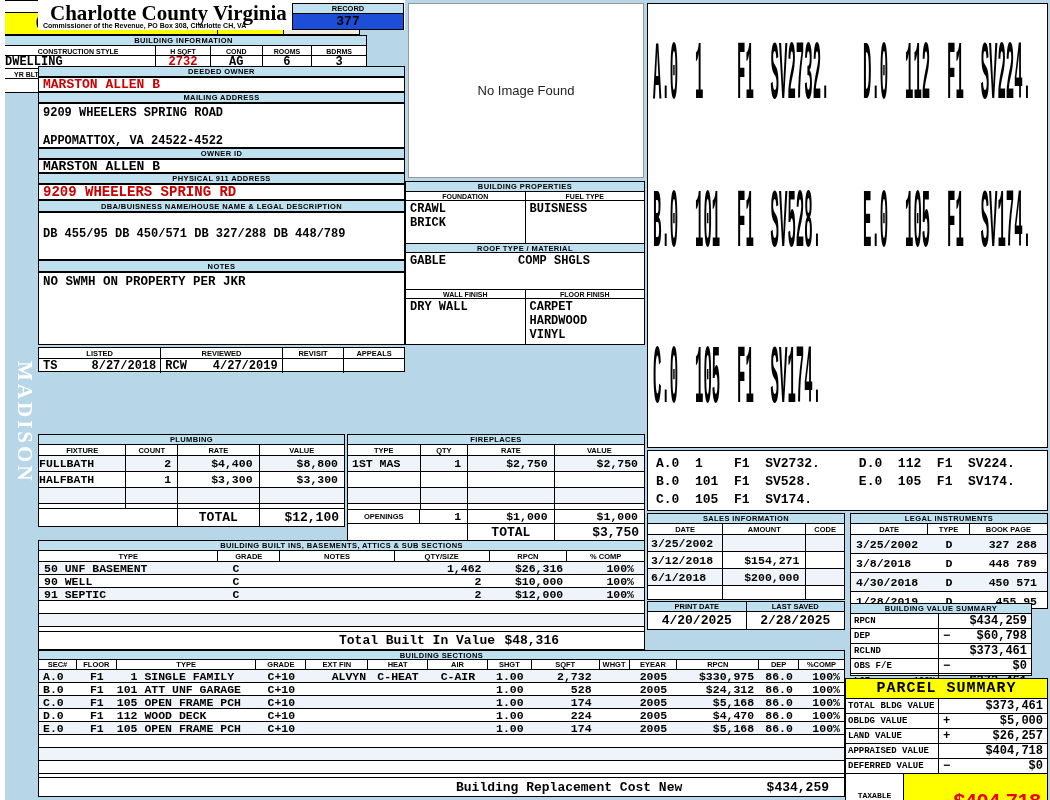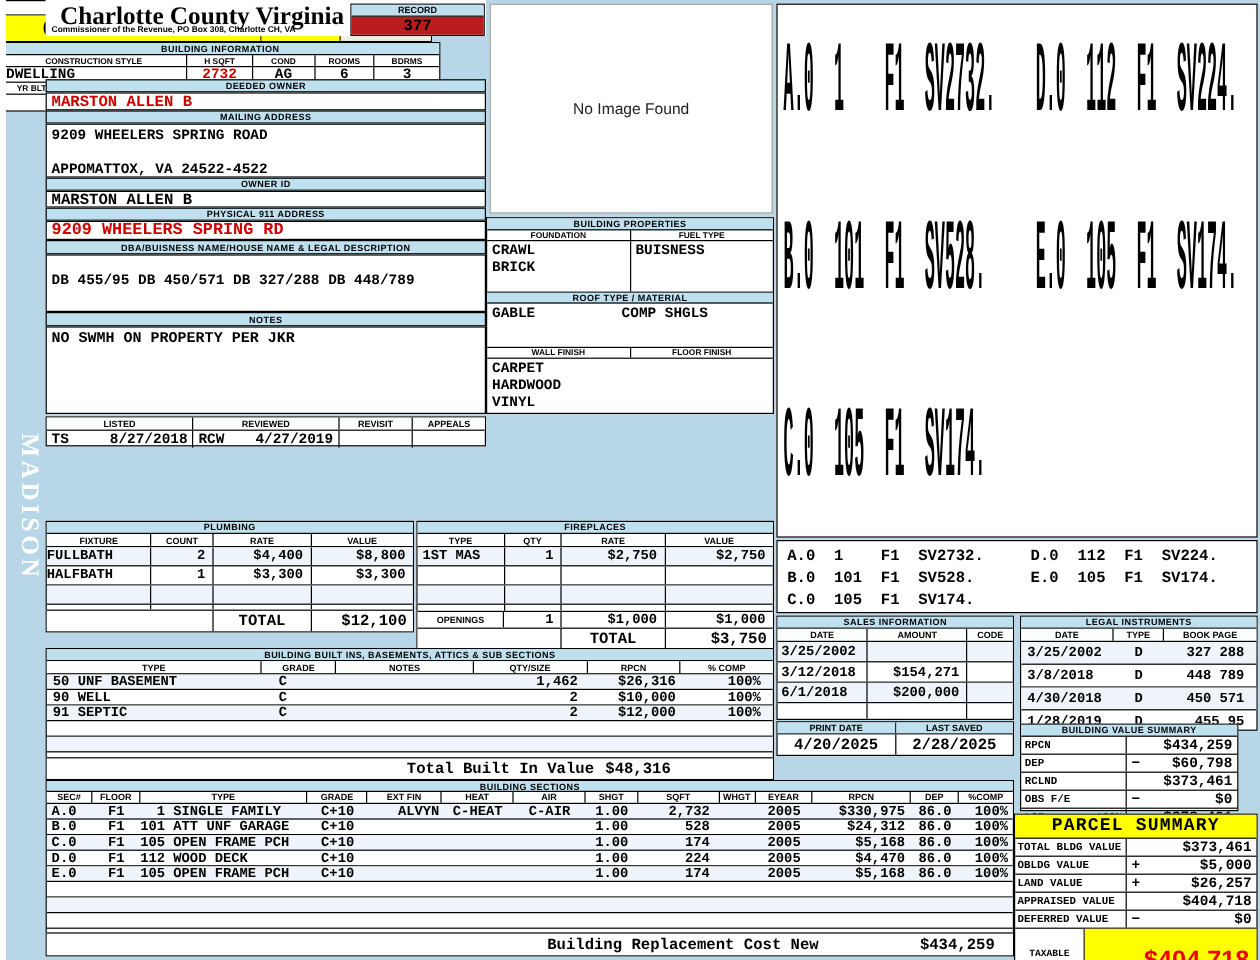--- a/index.html
+++ b/index.html
@@ -24,21 +24,21 @@
   .grid .td:last-child{border-right:none}
   .trow{display:flex;border-top:1px solid #000;background:#fff;align-items:center;flex:none}
   .red{color:#c00}
 
   
   .title-block{left:38px;top:0;width:367px;height:30px;background:#fff}
   .county-title{position:absolute;left:12px;top:1px;font:600 21px "Liberation Serif",serif;color:#000}
   .commissioner{position:absolute;left:5px;top:22px;font:bold 7px "Liberation Sans",sans-serif;color:#000}
   .record-box{position:absolute;left:254px;top:3px;width:112px;height:27px;border:1px solid #000;display:flex;flex-direction:column}
   .record-hdr{flex:1;background:#bfe0ee;border-bottom:1px solid #000;font:bold 7.5px "Liberation Sans",sans-serif;display:flex;align-items:center;justify-content:center}
-  .record-val{height:15px;background:#b91c1c;font:bold 13px "Liberation Mono",monospace;display:flex;align-items:center;justify-content:center}
+  .record-val{height:15px;background:#1d4ed8;font:bold 13px "Liberation Mono",monospace;display:flex;align-items:center;justify-content:center}
 
   .map-table{left:43px;top:30px;width:360px;height:35px;border:1px solid #000;display:flex;flex-direction:column;background:#fff}
   .map-hrow{display:flex;height:12px;border-bottom:1px solid #000}
   .map-vrow{display:flex;flex:1}
   .mh0{width:218px}.mh1{width:67px}.mh2{width:75px}
   .map-val{width:218px;background:#ff0;font:bold 18px "Liberation Serif",serif;letter-spacing:1px;display:flex;align-items:center;justify-content:center;border-right:1px solid #000}
   .card-val{width:67px;background:#ff0;font:bold 16px "Liberation Serif",serif;display:flex;align-items:center;justify-content:center;border-right:1px solid #000}
   .acres-val{width:75px;background:#f0eee1;font:bold 13px "Liberation Mono",monospace;display:flex;align-items:center;justify-content:center;letter-spacing:1px}
 
   
@@ -616,20 +616,21 @@
     <div class="bp-bar" style="height:9px">ROOF TYPE / MATERIAL</div>
     <div class="roof-row">
       <div class="roof-a">GABLE</div>
       <div class="roof-b">COMP SHGLS</div>
     </div>
     <div class="bp-hrow">
       <div class="bp-h">WALL FINISH</div>
       <div class="bp-h">FLOOR FINISH</div>
     </div>
     <div class="bp-vrow" style="flex:1">
+      <div class="bp-v">DRY WALL</div>
       <div class="bp-v">CARPET
 HARDWOOD
 VINYL</div>
     </div>
   </div>
 
   <div class="sketch abs">
     <div class="sk-row" style="top:22px">A.0  1    F1  SV2732.    D.0  112  F1  SV224.</div>
     <div class="sk-row" style="top:170px">B.0  101  F1  SV528.     E.0  105  F1  SV174.</div>
     <div class="sk-row" style="top:326px">C.0  105  F1  SV174.</div>

